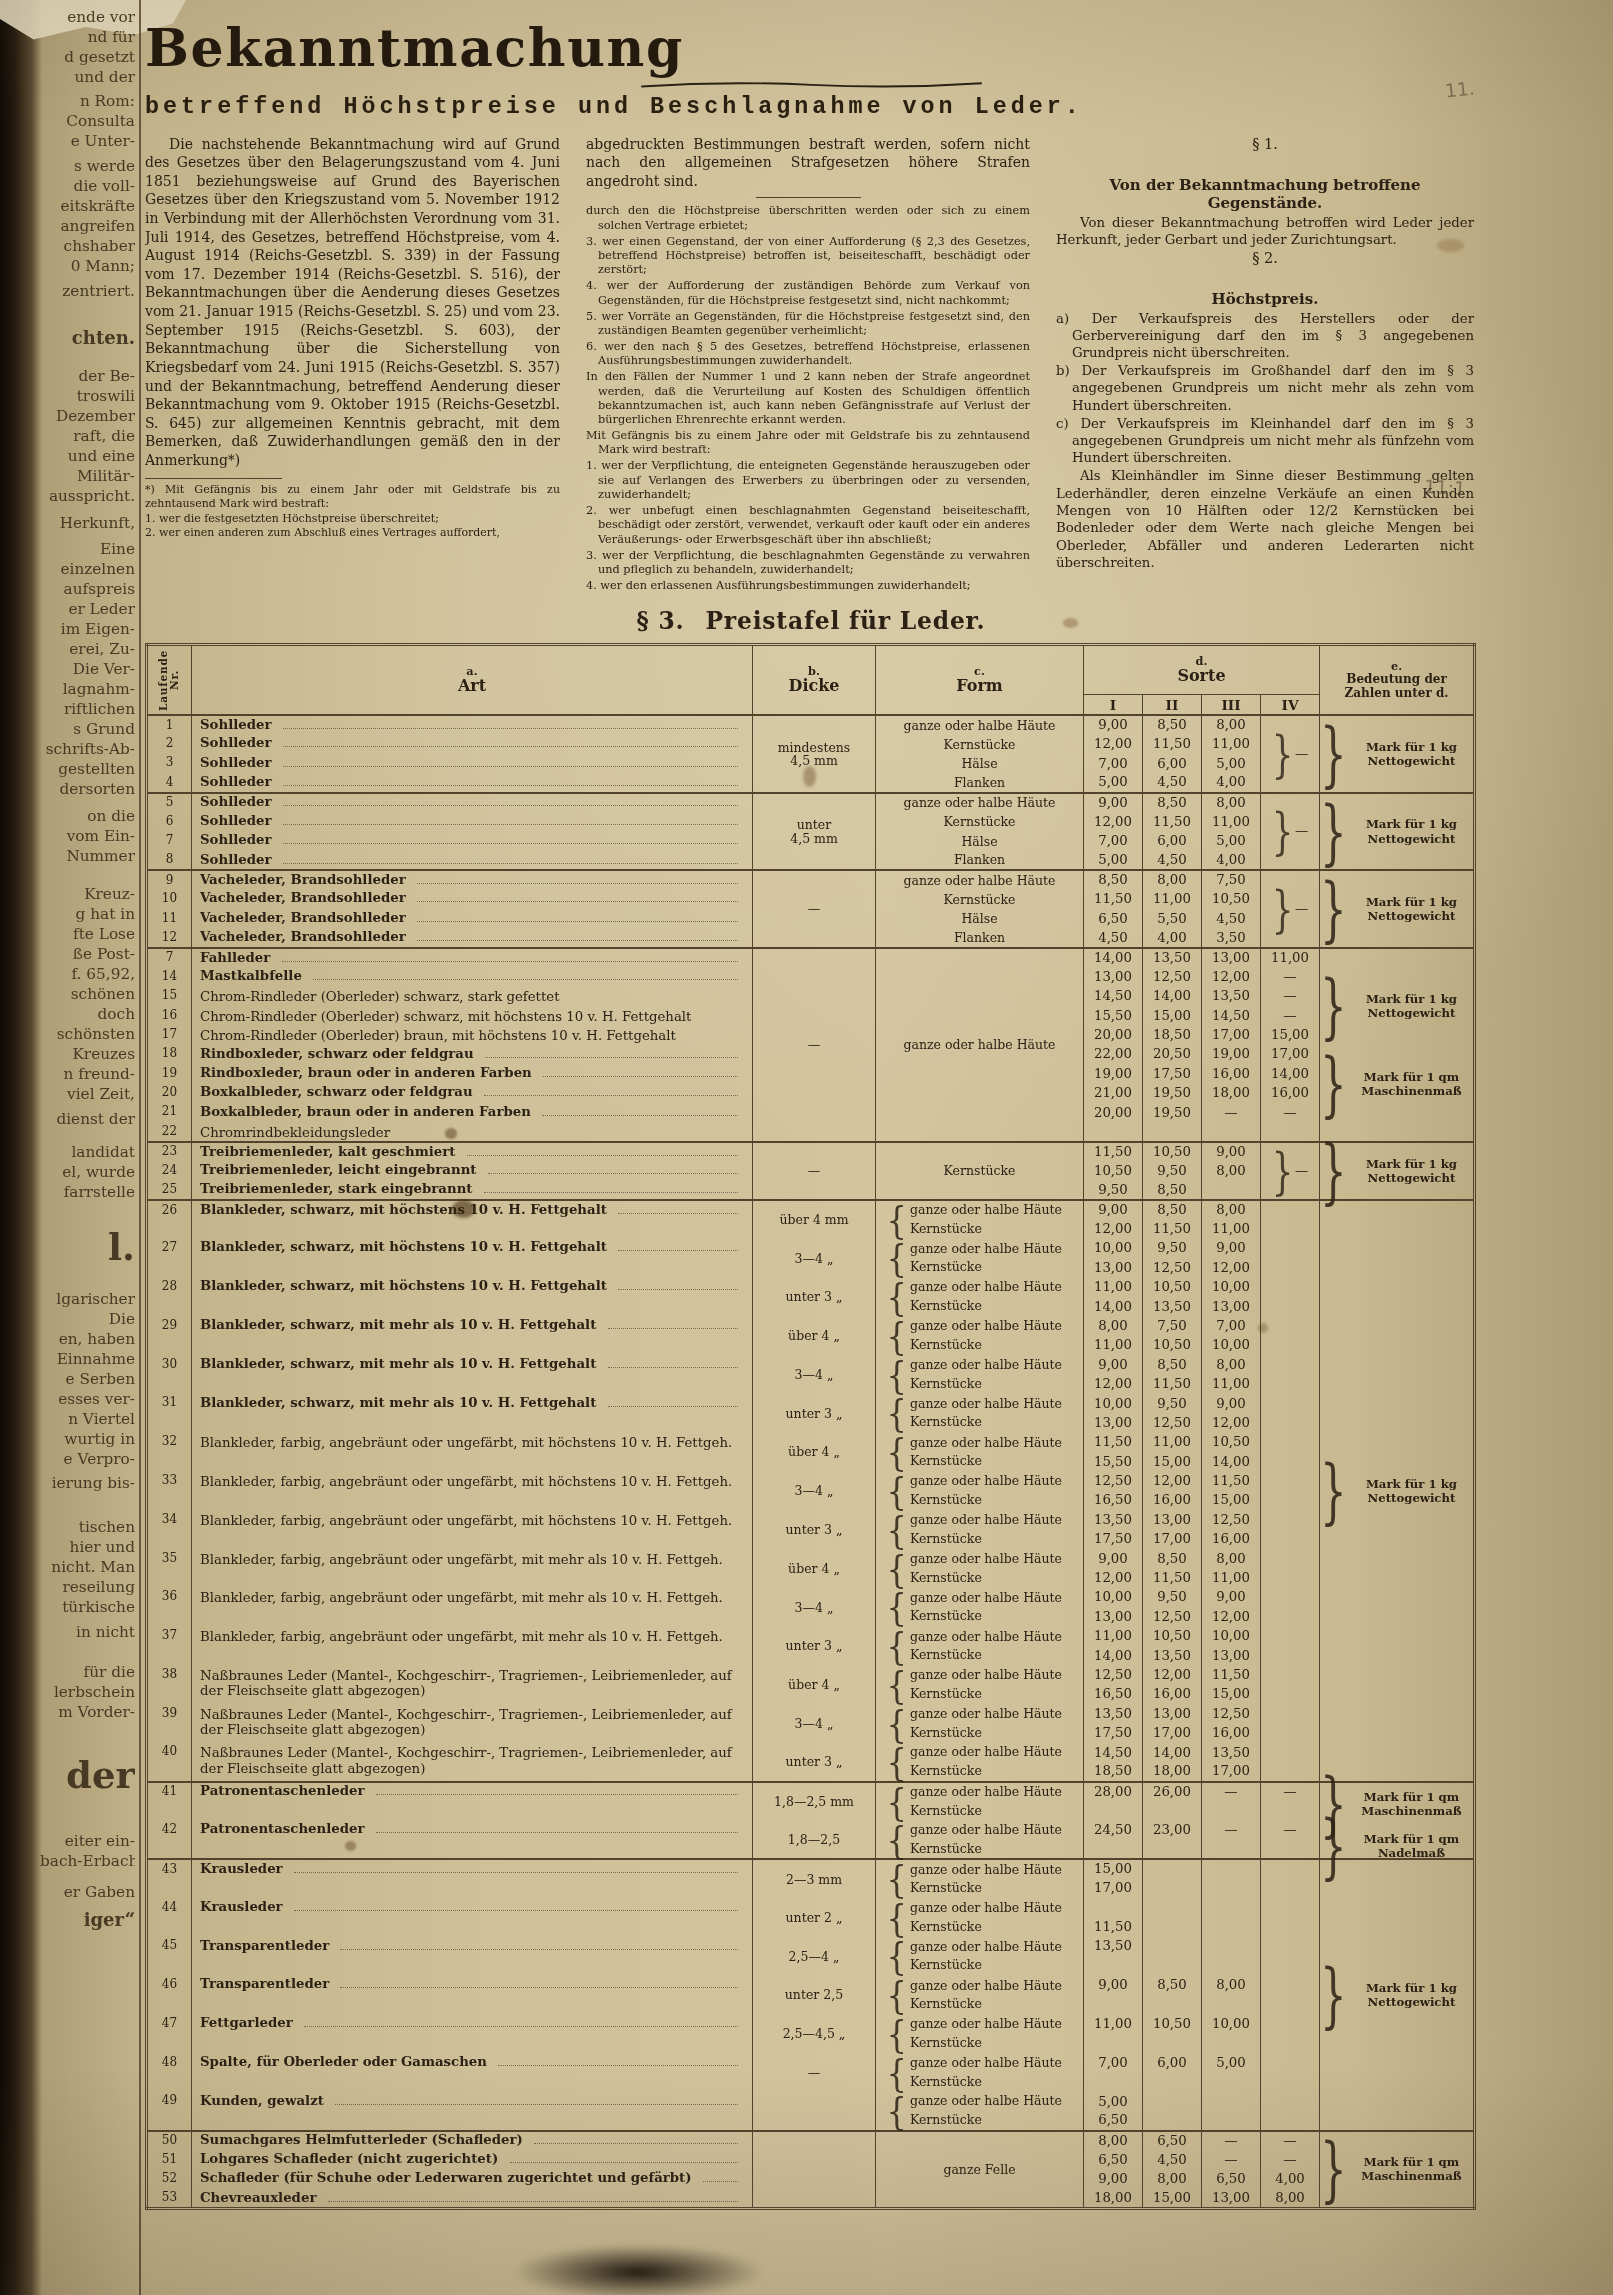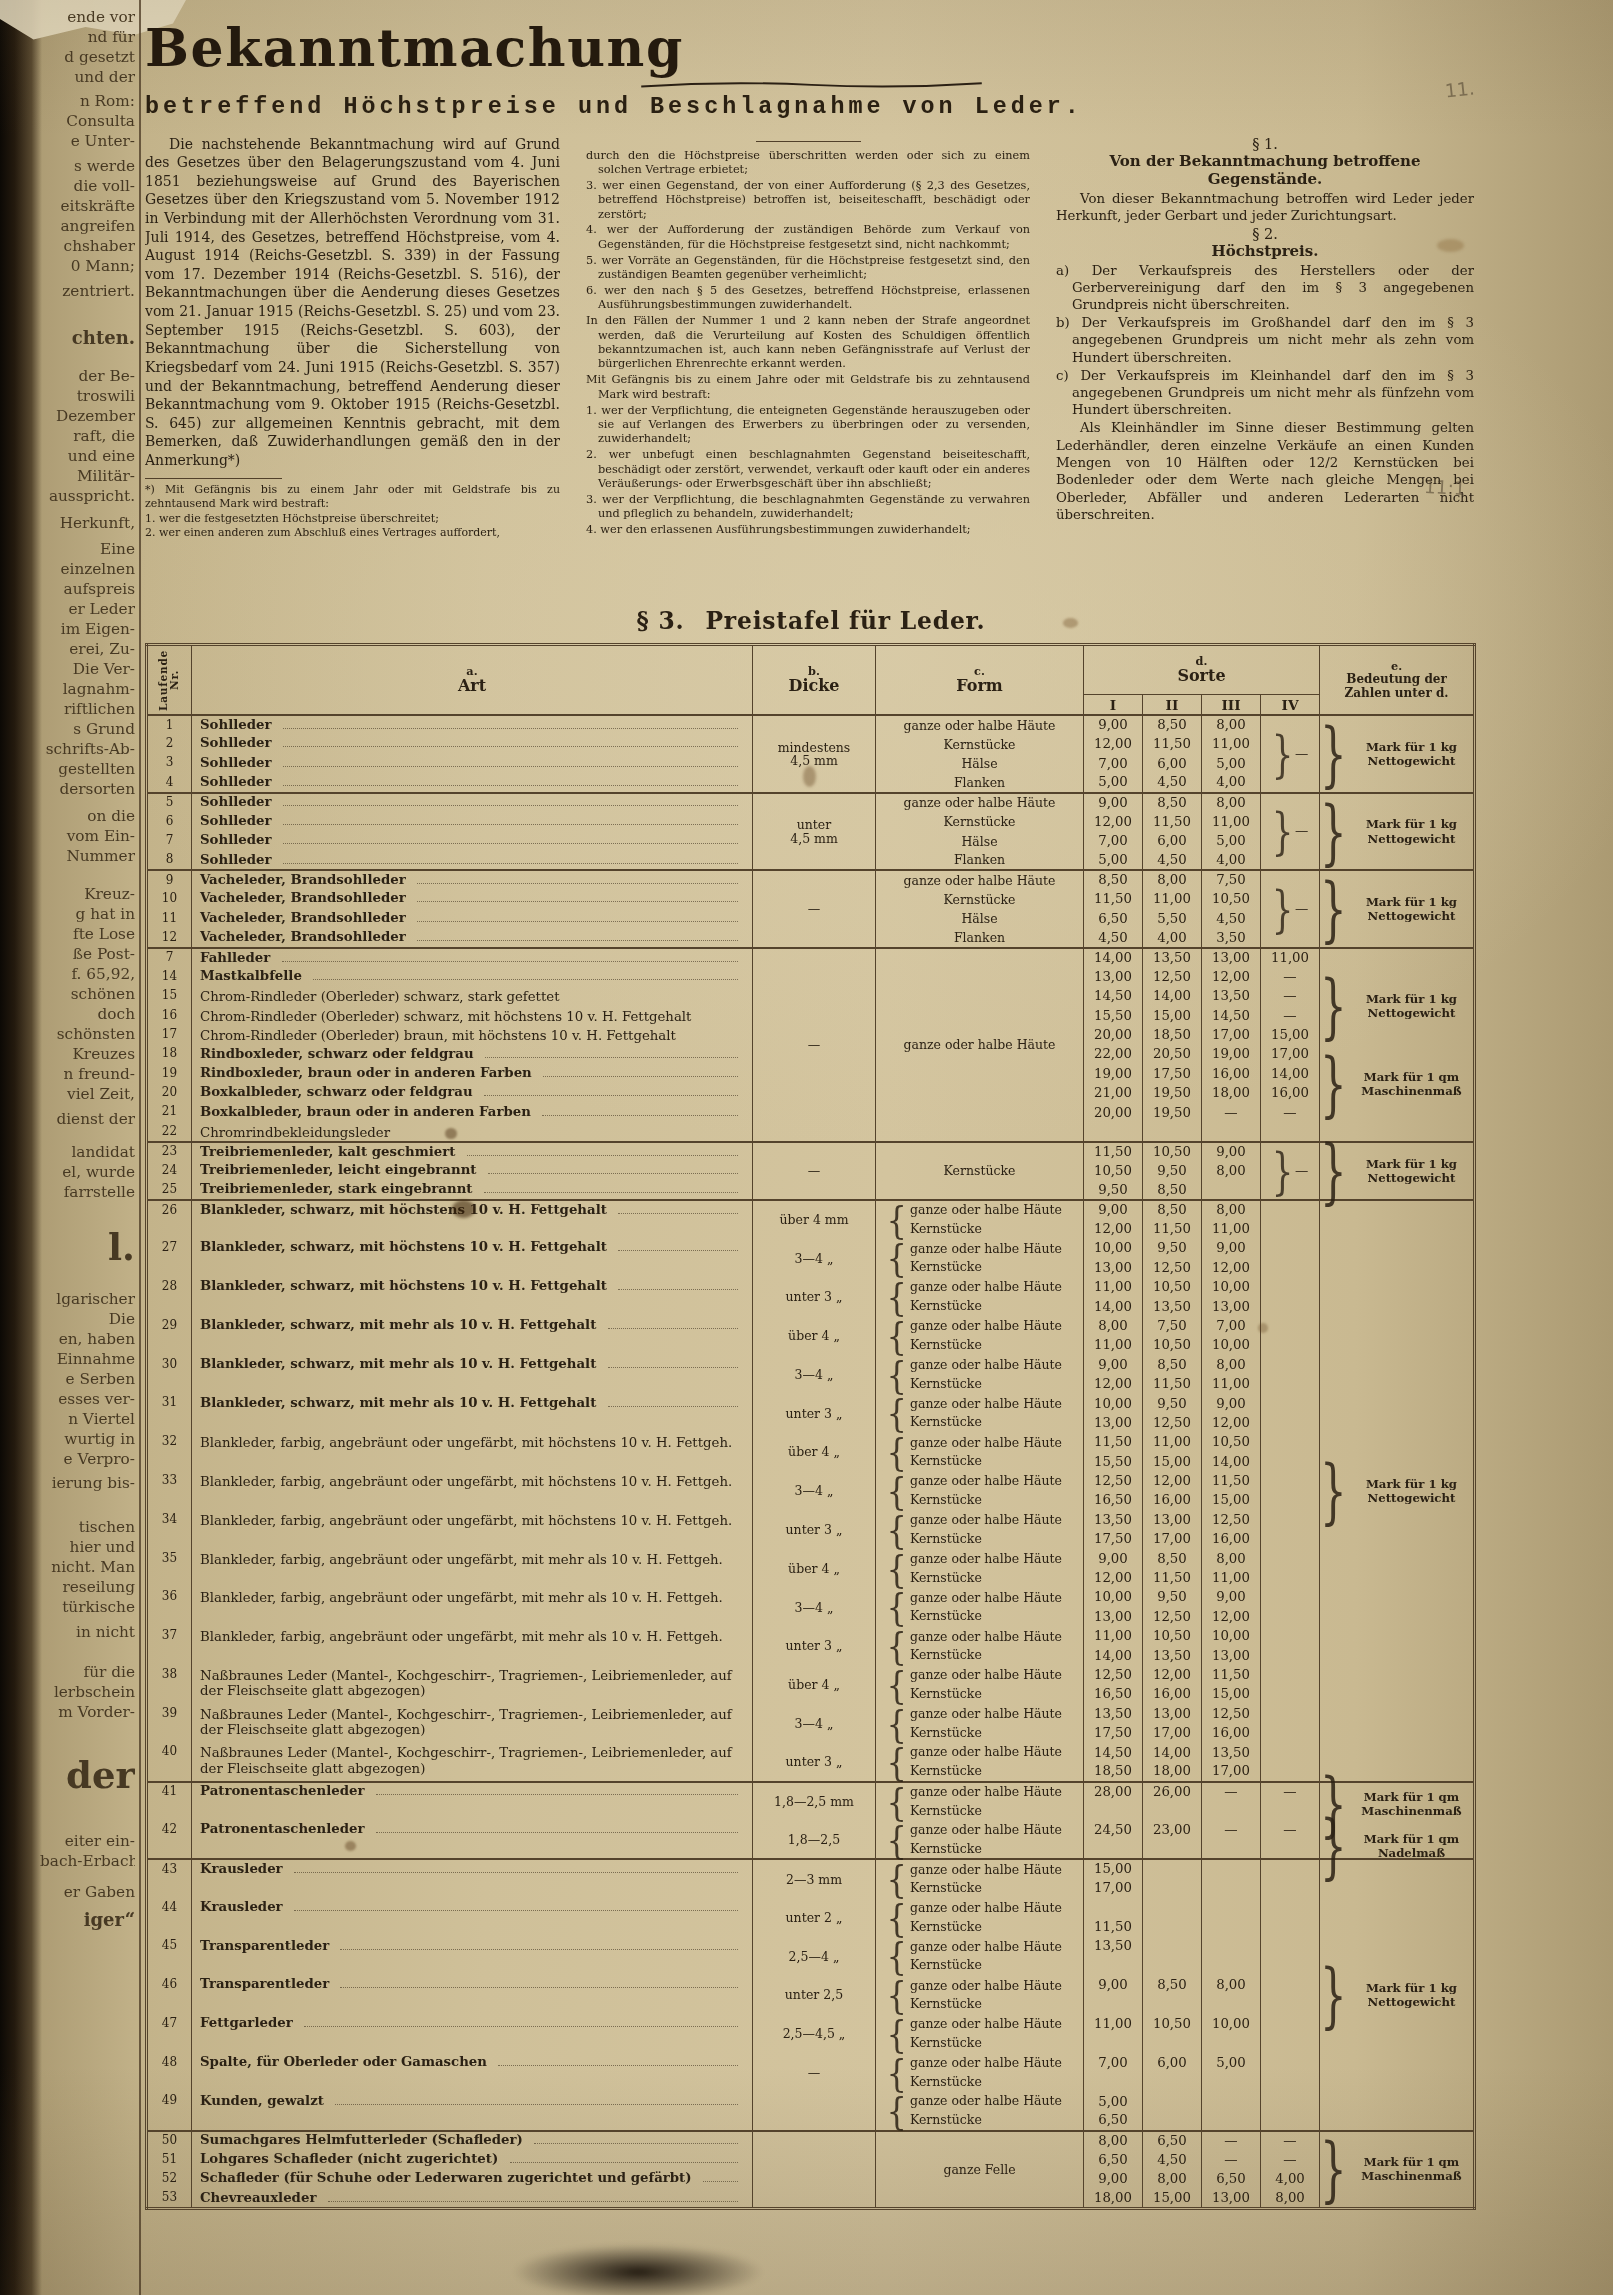--- a/index.html
+++ b/index.html
@@ -46,21 +46,21 @@
   .col3 { width:418px; }
   .body-text { font-size:14px; line-height:1.33; text-align:justify; }
   .indent { text-indent:24px; }
   .sep-rule { border-top:1.2px solid #51402a; width:137px; margin:8px 0 4.8px; }
   .mid-rule { border-top:1.2px solid #51402a; width:105px; margin:6.5px auto 6.5px; }
   .fn { font-size:11px; line-height:1.28; text-align:justify; }
   .fn-item { padding-left:13px; text-indent:-13px; }
   .sm { font-size:11.3px; line-height:1.27; text-align:justify; }
   .sm-item { padding-left:12px; text-indent:-12px; margin-bottom:1.6px; }
   .sec-num { text-align:center; font-size:14.5px; margin-top:1.6px; }
-  .sec-title { text-align:center; font-weight:bold; font-size:15px; margin-bottom:1.6px; }
+  .sec-title { text-align:center; font-weight:bold; font-size:15px; margin-bottom:1.6px;margin-top:24px; }
   .c3-text { font-size:13.3px; line-height:1.3; text-align:justify; }
   .c3-item { padding-left:16px; text-indent:-16px; margin-bottom:0.8px; }
 
   .sec3-head { text-align:center; font-size:23.4px; font-weight:bold; margin:9.7px 0 8px; letter-spacing:0.8px; }
   .sec3-head .sp { display:inline-block; width:21px; }
 
   
   table { border-collapse:collapse; table-layout:fixed; width:1328px; border:3.2px double #54432c; }
   th, td { font-size:13.3px; vertical-align:middle; padding:0 2.4px; }
   thead th { border-left:1.6px solid #54432c; text-align:center; }
@@ -217,20 +217,21 @@
   <div class="intro">
     <div class="col col1">
       <div class="body-text indent">Die nachstehende Bekanntmachung wird auf Grund des Gesetzes über den Belagerungszustand vom 4. Juni 1851 beziehungsweise auf Grund des Bayerischen Gesetzes über den Kriegszustand vom 5. November 1912 in Verbindung mit der Allerhöchsten Verordnung vom 31. Juli 1914, des Gesetzes, betreffend Höchstpreise, vom 4. August 1914 (Reichs-Gesetzbl. S. 339) in der Fassung vom 17. Dezember 1914 (Reichs-Gesetzbl. S. 516), der Bekanntmachungen über die Aenderung dieses Gesetzes vom 21. Januar 1915 (Reichs-Gesetzbl. S. 25) und vom 23. September 1915 (Reichs-Gesetzbl. S. 603), der Bekanntmachung über die Sicherstellung von Kriegsbedarf vom 24. Juni 1915 (Reichs-Gesetzbl. S. 357) und der Bekanntmachung, betreffend Aenderung dieser Bekanntmachung vom 9. Oktober 1915 (Reichs-Gesetzbl. S. 645) zur allgemeinen Kenntnis gebracht, mit dem Bemerken, daß Zuwiderhandlungen gemäß den in der Anmerkung*)</div>
       <div class="sep-rule"></div>
       <div class="fn">*) Mit Gefängnis bis zu einem Jahr oder mit Geldstrafe bis zu zehntausend Mark wird bestraft:</div>
       <div class="fn fn-item">1. wer die festgesetzten Höchstpreise überschreitet;</div>
       <div class="fn fn-item">2. wer einen anderen zum Abschluß eines Vertrages auffordert,</div>
     </div>
 
     <div class="col col2">
+      <div class="body-text">abgedruckten Bestimmungen bestraft werden, sofern nicht nach den allgemeinen Strafgesetzen höhere Strafen angedroht sind.</div>
       <div class="mid-rule"></div>
       <div class="sm sm-item">durch den die Höchstpreise überschritten werden oder sich zu einem solchen Vertrage erbietet;</div>
       <div class="sm sm-item">3. wer einen Gegenstand, der von einer Aufforderung (§ 2,3 des Gesetzes, betreffend Höchstpreise) betroffen ist, beiseiteschafft, beschädigt oder zerstört;</div>
       <div class="sm sm-item">4. wer der Aufforderung der zuständigen Behörde zum Verkauf von Gegenständen, für die Höchstpreise festgesetzt sind, nicht nachkommt;</div>
       <div class="sm sm-item">5. wer Vorräte an Gegenständen, für die Höchstpreise festgesetzt sind, den zuständigen Beamten gegenüber verheimlicht;</div>
       <div class="sm sm-item">6. wer den nach § 5 des Gesetzes, betreffend Höchstpreise, erlassenen Ausführungsbestimmungen zuwiderhandelt.</div>
       <div class="sm sm-item">In den Fällen der Nummer 1 und 2 kann neben der Strafe angeordnet werden, daß die Verurteilung auf Kosten des Schuldigen öffentlich bekanntzumachen ist, auch kann neben Gefängnisstrafe auf Verlust der bürgerlichen Ehrenrechte erkannt werden.</div>
       <div class="sm sm-item">Mit Gefängnis bis zu einem Jahre oder mit Geldstrafe bis zu zehntausend Mark wird bestraft:</div>
       <div class="sm sm-item">1. wer der Verpflichtung, die enteigneten Gegenstände herauszugeben oder sie auf Verlangen des Erwerbers zu überbringen oder zu versenden, zuwiderhandelt;</div>
       <div class="sm sm-item">2. wer unbefugt einen beschlagnahmten Gegenstand beiseiteschafft, beschädigt oder zerstört, verwendet, verkauft oder kauft oder ein anderes Veräußerungs- oder Erwerbsgeschäft über ihn abschließt;</div>

